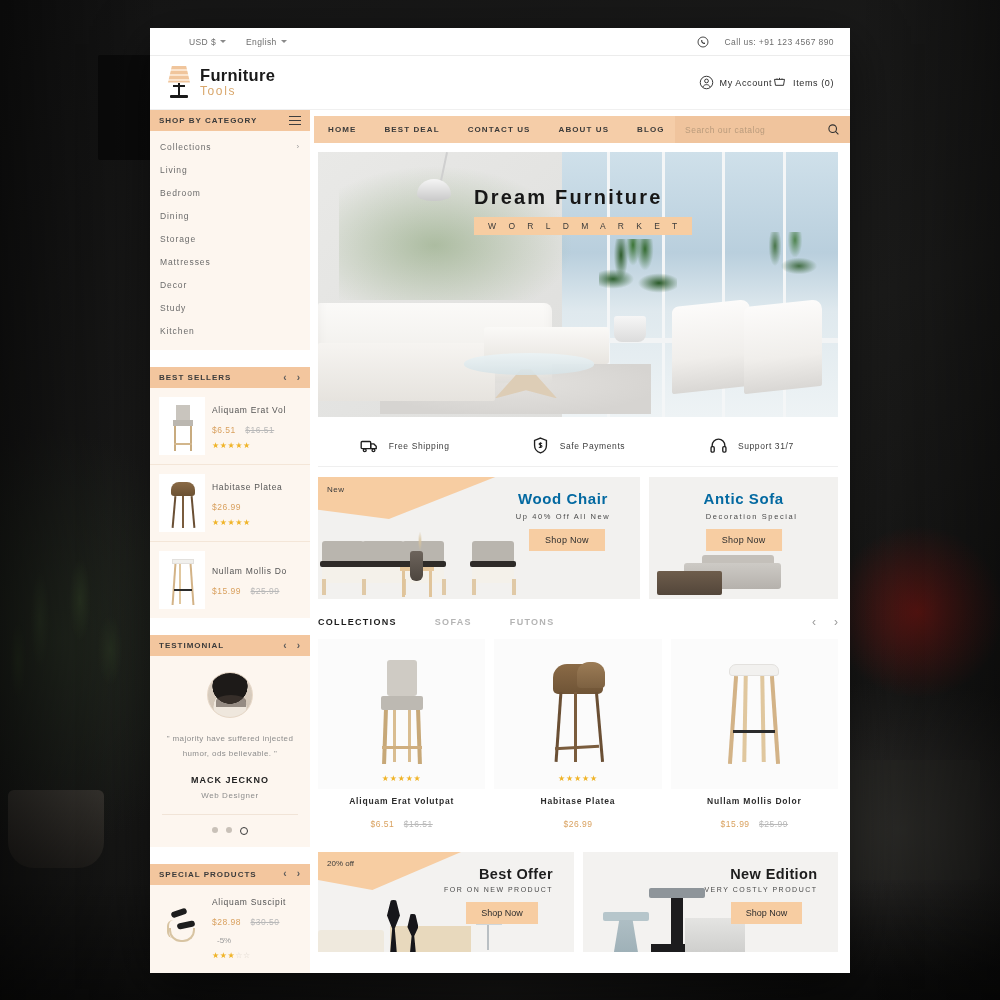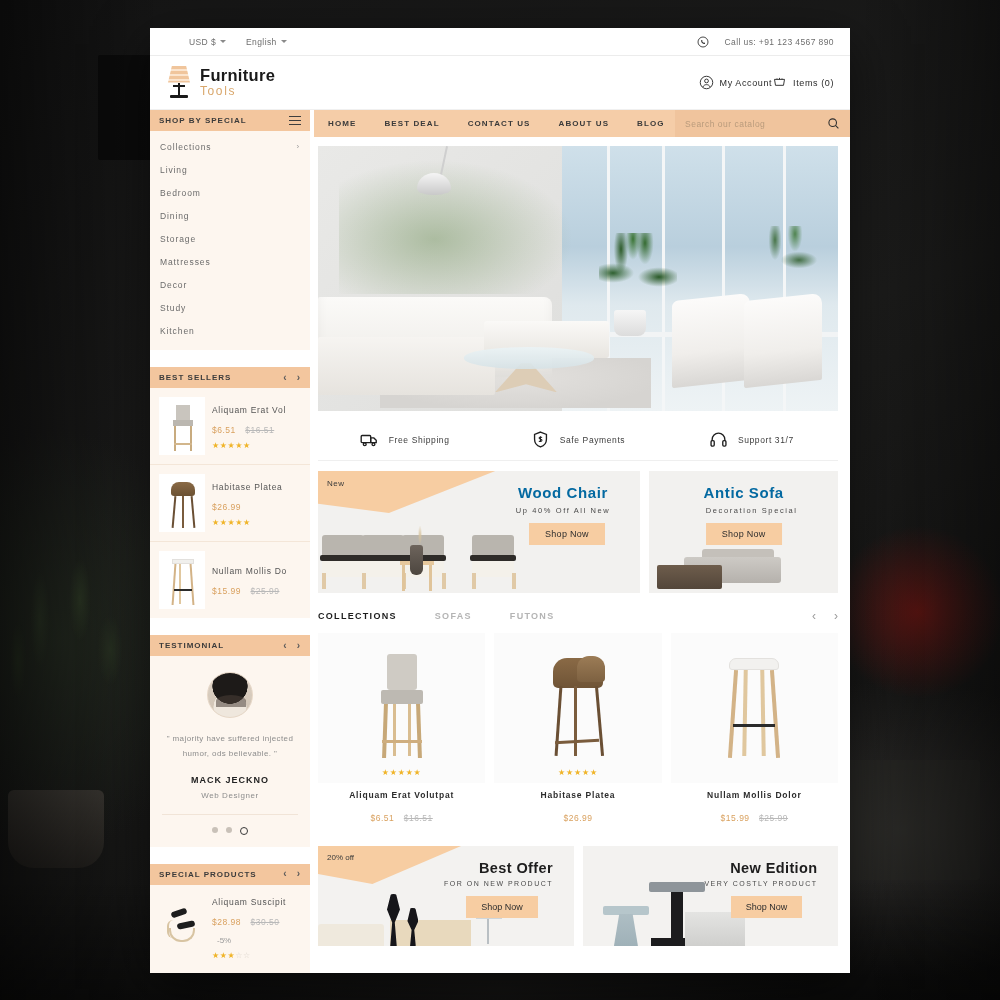--- a/index.html
+++ b/index.html
@@ -88,21 +88,21 @@
   .lamp-base { position: absolute; left: 4px; top: 29px; width: 18px; height: 3.5px; background: #1a1a1a; border-radius: 1px; }
   .lamp-cross { position: absolute; left: 7px; top: 19px; width: 12px; height: 2px; background: #1a1a1a; }
   .brand-1 { font-size: 16.5px; font-weight: bold; color: #1a1a1a; letter-spacing: .3px; line-height: 1.05; }
   .brand-2 { font-size: 12px; color: #d9a76c; letter-spacing: 1.6px; line-height: 1.1; }
   .logo-right { margin-left: auto; display: flex; align-items: center; }
   .acct { display: flex; align-items: center; gap: 6px; font-size: 9px; color: #2a2a2a; letter-spacing: .6px; cursor: pointer; }
 
   
   .cols { display: flex; align-items: flex-start; }
   .sidebar { width: 160px; flex: 0 0 160px; background: #fdf6ef; min-height: 863px; }
-  .main { flex: 1; background: #fff; padding: 0 0 0 4px; }
+  .main { flex: 1; background: #fff; padding: 0 0 0 4px; margin-top: 6px; }
 
   
   .wtitle {
     background: #f3c69e; height: 21px; display: flex; align-items: center;
     padding: 0 9px; font-size: 8px; font-weight: bold; color: #3b3b3b; letter-spacing: 1px;
   }
   .wtitle .spacer { margin-left: auto; display: flex; gap: 9px; align-items: center; }
   .arrowbtn { font-size: 10px; color: #5a5a5a; cursor: pointer; line-height: 1; }
   .burger { width: 12px; display: flex; flex-direction: column; gap: 2.5px; cursor: pointer; }
   .burger span { height: 1.6px; background: #3d3d3d; display: block; }
@@ -428,21 +428,21 @@
         <span>Items (0)</span>
       </div>
     </div>
   </div>
 
   <div class="cols">
 
     <aside class="sidebar">
 
       <div class="wtitle">
-        <span>SHOP BY SPECIAL</span>
+        <span>SHOP BY CATEGORY</span>
         <span class="spacer">
           <span class="burger">
               <span></span>
               <span></span>
               <span></span>
             </span>
         </span>
       </div>
       <nav class="catlist">
         <div class="catitem">
@@ -630,20 +630,24 @@
         <div class="hero-pot"></div>
         <div class="hero-plant2"></div>
         <div class="hero-rug"></div>
         <div class="hero-sofa"></div>
         <div class="hero-sofa2"></div>
         <div class="hero-ottoman"></div>
         <div class="hero-tleg"></div>
         <div class="hero-table"></div>
         <div class="hero-chair1"></div>
         <div class="hero-chair2"></div>
+        <div class="hero-text">
+          <div class="hero-h1">Dream Furniture</div>
+          <div class="hero-sub">W O R L D   M A R K E T</div>
+        </div>
       </section>
 
       <div class="services">
         <div class="service">
           <svg width="19" height="19" viewBox="0 0 24 24" fill="none" stroke="#1f1f1f" stroke-width="1.7">
             <rect x="1.5" y="7" width="12" height="9" rx="1.2"></rect>
               <path d="M13.5 10h4l3 3v3h-7z"></path>
             <circle cx="6" cy="18" r="1.8"></circle>
               <circle cx="17" cy="18" r="1.8"></circle>
           </svg>

